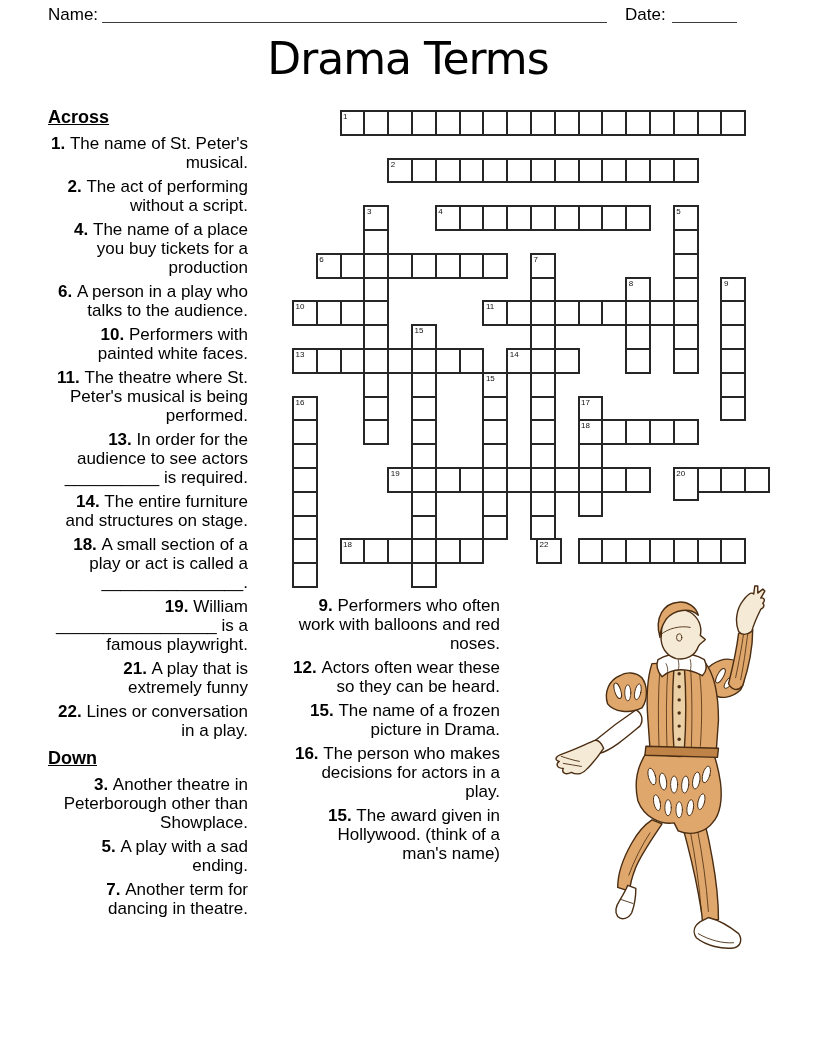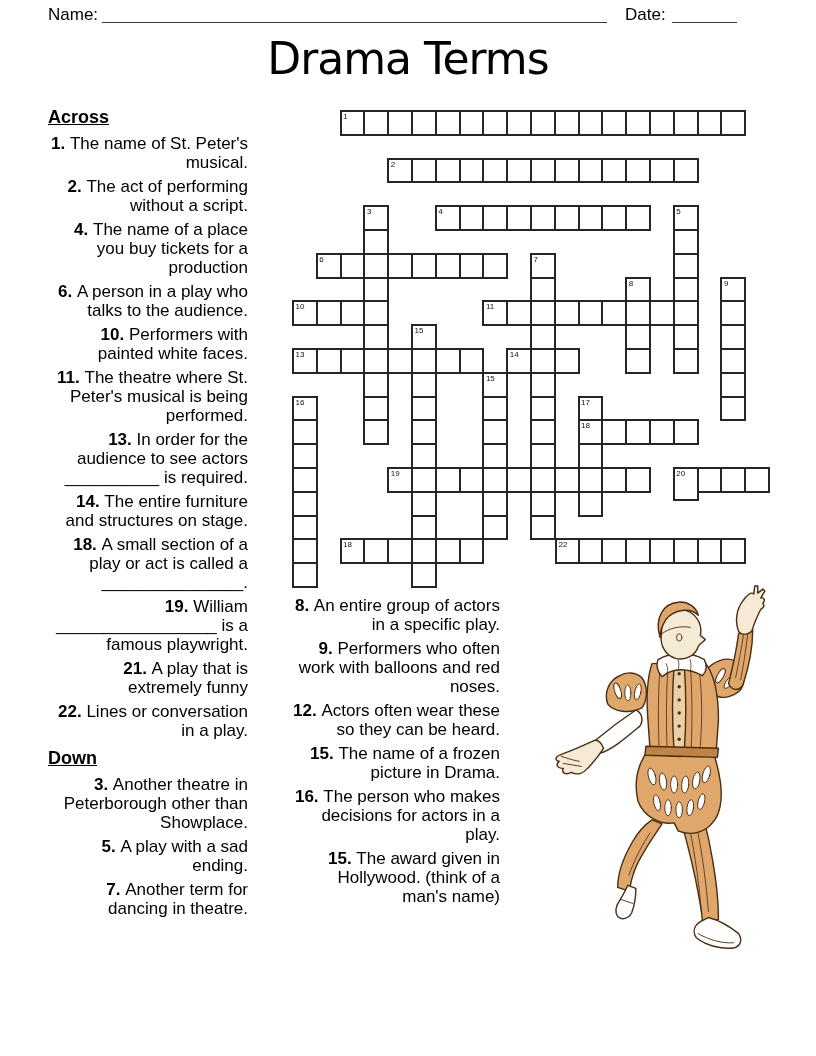--- a/index.html
+++ b/index.html
@@ -53,21 +53,20 @@
     <div class="clue-heading down">Down</div>
     <div>
         <div class="clue"><b>3. </b>Another theatre in Peterborough other than Showplace.</div>
         <div class="clue"><b>5. </b>A play with a sad ending.</div>
         <div class="clue"><b>7. </b>Another term for dancing in theatre.</div>
       </div>
   </div>
 
   <div class="clue-col" style="left:290px;top:596px;width:210px">
     <div>
-        <div class="clue"><b>8. </b>An entire group of actors in a specific play.</div>
         <div class="clue"><b>9. </b>Performers who often work with balloons and red noses.</div>
         <div class="clue"><b>12. </b>Actors often wear these so they can be heard.</div>
         <div class="clue"><b>15. </b>The name of a frozen picture in Drama.</div>
         <div class="clue"><b>16. </b>The person who makes decisions for actors in a play.</div>
         <div class="clue"><b>15. </b>The award given in Hollywood. (think of a man's name)</div>
       </div>
   </div>
 
   <div class="grid" style="left: 292px; top: 110px;">
       <div class="cell" style="left: 47.6px; top: 0px; width: 25.8px; height: 25.8px;">
@@ -258,21 +257,21 @@
       <div class="cell" style="left: 404.6px; top: 357px; width: 25.8px; height: 25.8px;"></div>
       <div class="cell" style="left: 428.4px; top: 357px; width: 25.8px; height: 25.8px;"></div>
       <div class="cell" style="left: 452.2px; top: 357px; width: 25.8px; height: 25.8px;"></div>
       <div class="cell" style="left: 47.6px; top: 428.4px; width: 25.8px; height: 25.8px;">
         <span class="cellnum">18</span>
       </div>
       <div class="cell" style="left: 71.4px; top: 428.4px; width: 25.8px; height: 25.8px;"></div>
       <div class="cell" style="left: 95.2px; top: 428.4px; width: 25.8px; height: 25.8px;"></div>
       <div class="cell" style="left: 142.8px; top: 428.4px; width: 25.8px; height: 25.8px;"></div>
       <div class="cell" style="left: 166.6px; top: 428.4px; width: 25.8px; height: 25.8px;"></div>
-      <div class="cell" style="left: 263px; top: 428.4px; width: 25.8px; height: 25.8px;">
+      <div class="cell" style="left: 244px; top: 428.4px; width: 25.8px; height: 25.8px;">
         <span class="cellnum">22</span>
       </div>
       <div class="cell" style="left: 285.6px; top: 428.4px; width: 25.8px; height: 25.8px;"></div>
       <div class="cell" style="left: 309.4px; top: 428.4px; width: 25.8px; height: 25.8px;"></div>
       <div class="cell" style="left: 333.2px; top: 428.4px; width: 25.8px; height: 25.8px;"></div>
       <div class="cell" style="left: 357px; top: 428.4px; width: 25.8px; height: 25.8px;"></div>
       <div class="cell" style="left: 380.8px; top: 428.4px; width: 25.8px; height: 25.8px;"></div>
       <div class="cell" style="left: 404.6px; top: 428.4px; width: 25.8px; height: 25.8px;"></div>
       <div class="cell" style="left: 428.4px; top: 428.4px; width: 25.8px; height: 25.8px;"></div>
     </div>

